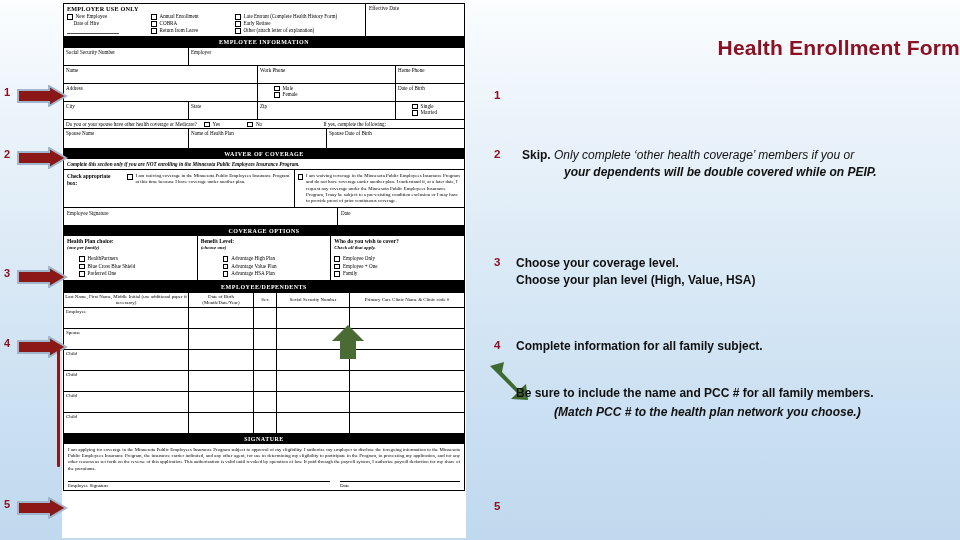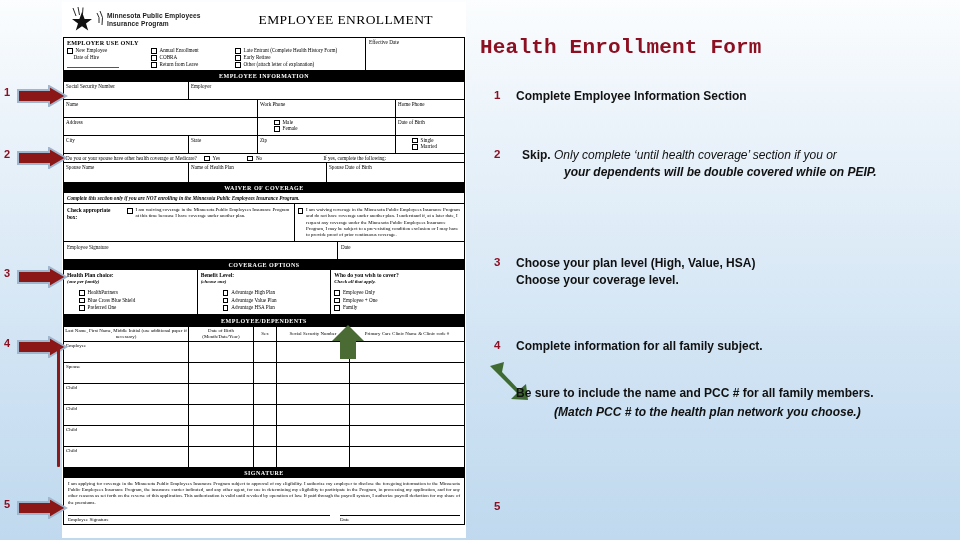--- a/index.html
+++ b/index.html
@@ -69,52 +69,37 @@
   .ra{position:absolute;width:52px;height:22px;}
   .ra svg{display:block;}
   .ranum{
     position:absolute;font-family:"Liberation Sans",sans-serif;font-weight:bold;
     font-size:11px;color:#8d1022;
   }
   .redbar{position:absolute;left:57px;width:3px;background:#8b1a1a;border-radius:1px;}
   
   #right{position:absolute;left:480px;top:0;width:480px;height:540px;}
   .ttl{
-    position:absolute;left:0;right:0;top:36px;text-align:left;
-    font-size:21px;font-weight:bold;color:#8d1022;letter-spacing:.2px;font-family:Liberation Mono, monospace;
+    position:absolute;left:0;right:0;top:36px;text-align:right;
+    font-size:21px;font-weight:bold;color:#8d1022;letter-spacing:.2px;
   }
   .step{position:absolute;display:flex;}
   .snum{
     width:22px;flex:0 0 22px;text-align:left;font-weight:bold;font-size:11.5px;color:#8d1022;
     padding-top:1px;
   }
   .stxt{font-size:12px;color:#111;line-height:17px;font-weight:bold;}
   .ital{font-style:italic;}
   .garrow{position:absolute;}
 </style>
 </head>
 <body>
 
 <div id="form-doc">
 
-  <div class="fhead">
-    <div class="logo">
-      <svg width="40" height="30" viewBox="0 0 40 30">
-        <path d="M6 3 L9 11 M11 2 L12.5 10 M16 2.5 L15.5 9" stroke="#111" stroke-width="0.9" fill="none"></path>
-        <path d="M30 8 Q33 12 32 18" stroke="#111" stroke-width="0.9" fill="none"></path>
-        <path d="M33 6 Q37 12 35 20" stroke="#111" stroke-width="0.9" fill="none"></path>
-        <polygon points="15,7 17.6,14 25,14 19,18.4 21.2,25.5 15,21.2 8.8,25.5 11,18.4 5,14 12.4,14" fill="#111"></polygon>
-      </svg>
-    </div>
-    <div>
-      <div class="org">Minnesota Public Employees</div>
-      <div class="org">Insurance Program</div>
-    </div>
-    <div class="docttl">EMPLOYEE ENROLLMENT</div>
-  </div>
 
   <div class="eu-wrap">
     <div class="eu-left">
       <div class="eu-title">EMPLOYER USE ONLY</div>
       <div class="eu-grid">
         <div class="eu-col eu-c1">
           <div><span class="cb"></span><span>New Employee</span></div>
           <div><span class="cb-ph"></span><span>Date of Hire</span></div>
           <div><span class="hline"></span></div>
         </div>
@@ -337,41 +322,38 @@
     <polygon points="20,0 36,16 28,16 28,34 12,34 12,16 4,16" fill="#4a6b33"></polygon>
   </svg>
 </div>
 
 <div id="right">
 
   <div class="ttl">Health Enrollment Form</div>
 
   <div class="step" style="left:14px;top:88px;width:460px;">
     <div class="snum">1</div>
-    <div class="stxt">
-      <div>Complete Employee Information Section</div>
-    </div>
   </div>
 
   <div class="step" style="left:14px;top:147px;width:460px;">
     <div class="snum">2</div>
     <div class="stxt">
       <div style="padding-left:6px">
         <span style="">Skip.</span>
-        <span class="ital" style="font-weight:normal">Only complete ‘until health coverage’ section if you or</span>
+        <span class="ital" style="font-weight:normal">Only complete ‘other health coverage’ members if you or</span>
       </div>
       <div class="ital" style="font-weight:bold;padding-left:48px">your dependents will be double covered while on PEIP.</div>
     </div>
   </div>
 
   <div class="step" style="left:14px;top:255px;width:460px;">
     <div class="snum">3</div>
     <div class="stxt">
+      <div>Choose your coverage level.</div>
       <div>Choose your plan level (High, Value, HSA)</div>
-      <div>Choose your coverage level.</div>
     </div>
   </div>
 
   <div class="step" style="left:14px;top:338px;width:460px;">
     <div class="snum">4</div>
     <div class="stxt">
       <div>Complete information for all family subject.</div>
     </div>
   </div>
 

